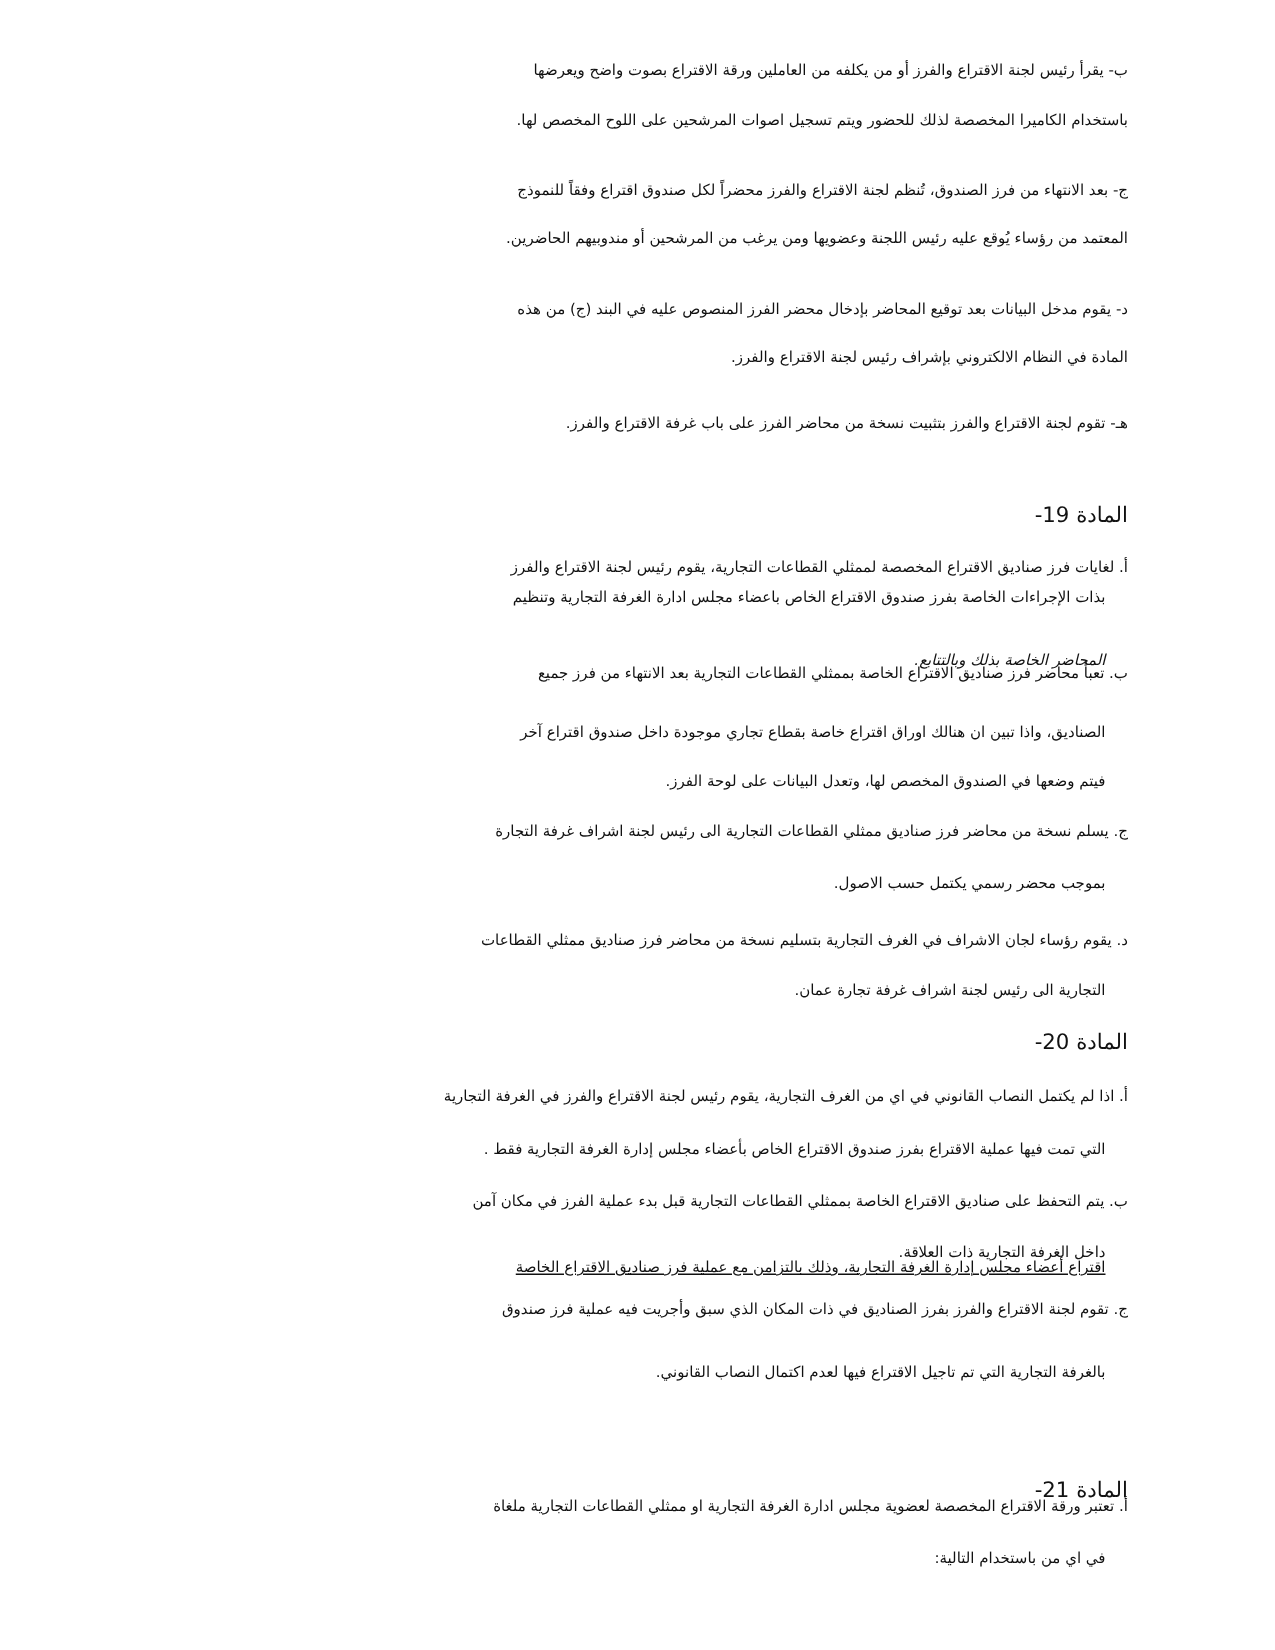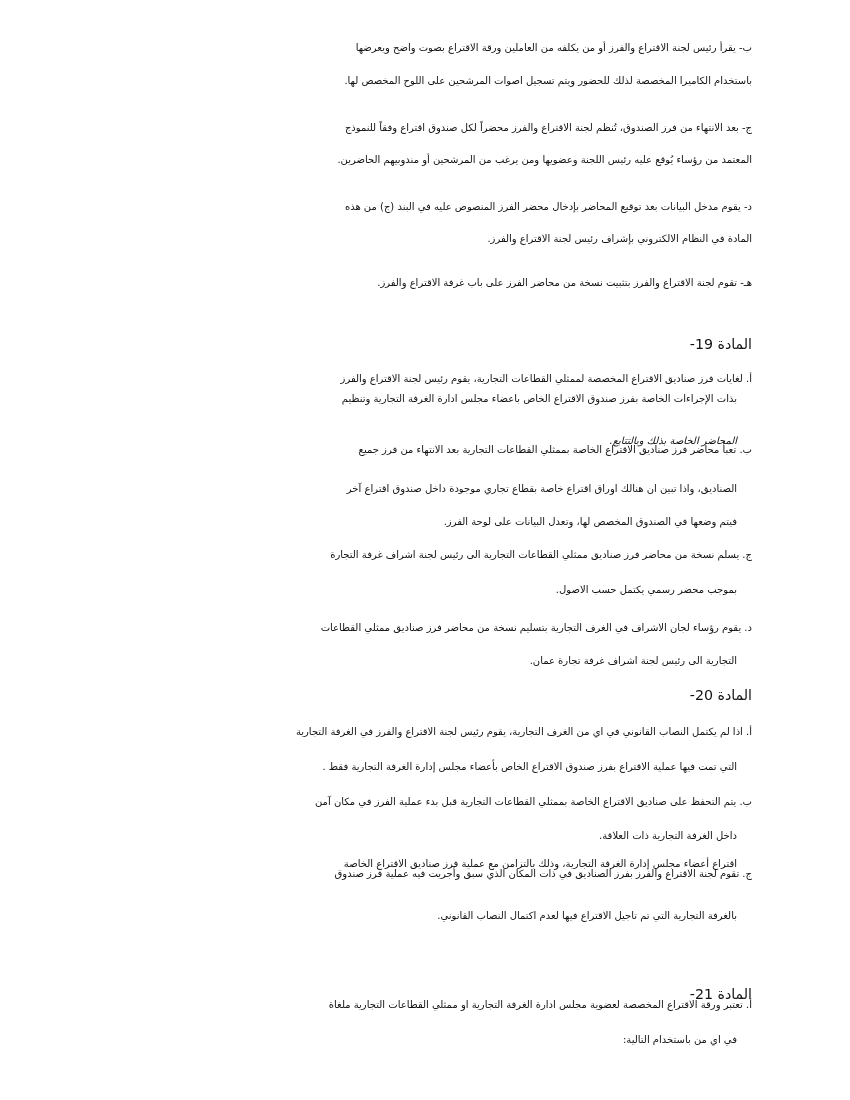--- a/index.html
+++ b/index.html
@@ -52,20 +52,20 @@
 
   <div class="line heading" style="top:685px; right:98px;">المادة 20-</div>
 
   <div class="line" style="top:722px; right:98px;">أ. اذا لم يكتمل النصاب القانوني في اي من الغرف التجارية، يقوم رئيس لجنة الاقتراع والفرز في الغرفة التجارية</div>
   <div class="line" style="top:757px; right:113px;">التي تمت فيها عملية الاقتراع بفرز صندوق الاقتراع الخاص بأعضاء مجلس إدارة الغرفة التجارية فقط .</div>
 
   <div class="line" style="top:792px; right:98px;">ب. يتم التحفظ على صناديق الاقتراع الخاصة بممثلي القطاعات التجارية قبل بدء عملية الفرز في مكان آمن</div>
   <div class="line" style="top:826px; right:113px;">داخل الغرفة التجارية ذات العلاقة.</div>
 
   <div class="line" style="top:864px; right:98px;">ج. تقوم لجنة الاقتراع والفرز بفرز الصناديق في ذات المكان الذي سبق وأجريت فيه عملية فرز صندوق</div>
-  <div class="line" style="top:854px; right:113px;">اقتراع أعضاء مجلس إدارة الغرفة التجارية، وذلك بالتزامن مع عملية فرز صناديق الاقتراع الخاصة</div>
+  <div class="line" style="top:836px; right:113px;text-decoration:underline;">اقتراع أعضاء مجلس إدارة الغرفة التجارية، وذلك بالتزامن مع عملية فرز صناديق الاقتراع الخاصة</div>
   <div class="line" style="top:906px; right:113px;">بالغرفة التجارية التي تم تاجيل الاقتراع فيها لعدم اكتمال النصاب القانوني.</div>
 
   <div class="line heading" style="top:984px; right:98px;">المادة 21-</div>
 
   <div class="line" style="top:995px; right:98px;text-align:right;">أ. تعتبر ورقة الاقتراع المخصصة لعضوية مجلس ادارة الغرفة التجارية او ممثلي القطاعات التجارية ملغاة</div>
   <div class="line" style="top:1030px; right:113px;">في اي من باستخدام التالية:</div>
 </div>
 
 </body></html>

